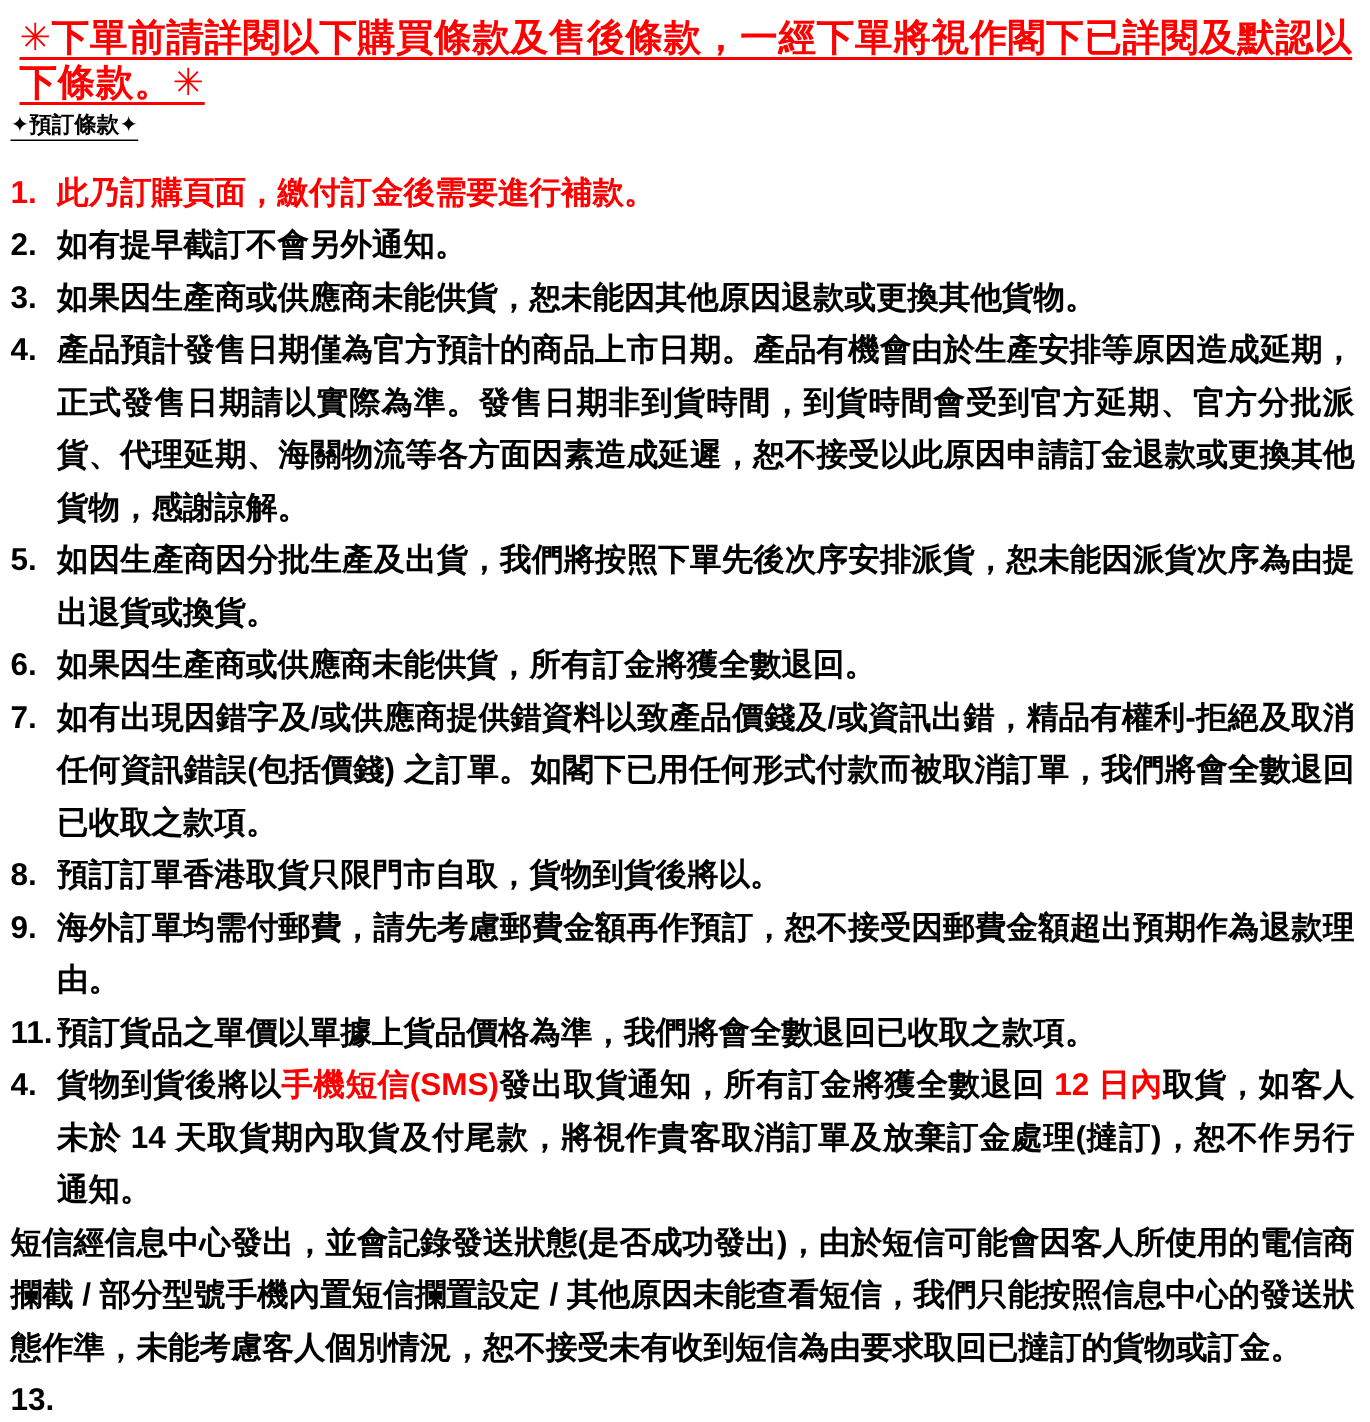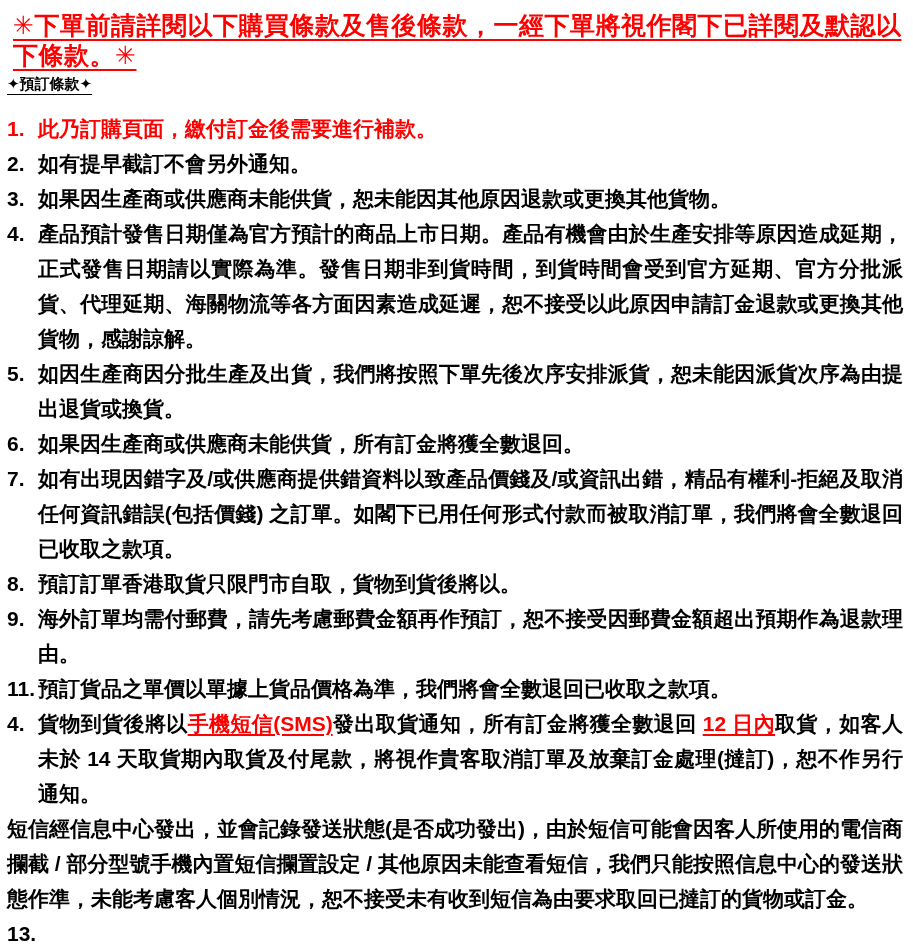--- a/index.html
+++ b/index.html
@@ -39,21 +39,20 @@
     list-style:none;
     font-size:21px;
     line-height:35px;
   }
   .term-row{display:flex;}
   .term-num{flex:0 0 31px;width:31px;}
   .term-body{flex:1;text-align:justify;text-align-last:left;word-break:break-word;}
   .term-row.red{color:var(--red);}
   .seg-redline{
     color:var(--red);
-    text-decoration:underline;
     text-underline-offset:3px;
   }
 </style>
 </head>
 <body>
 
 <div class="page">
   <div class="warning">✳下單前請詳閱以下購買條款及售後條款，一經下單將視作閣下已詳閱及默認以下條款。✳</div>
   <div>
     <span class="section-title">✦預訂條款✦</span>

